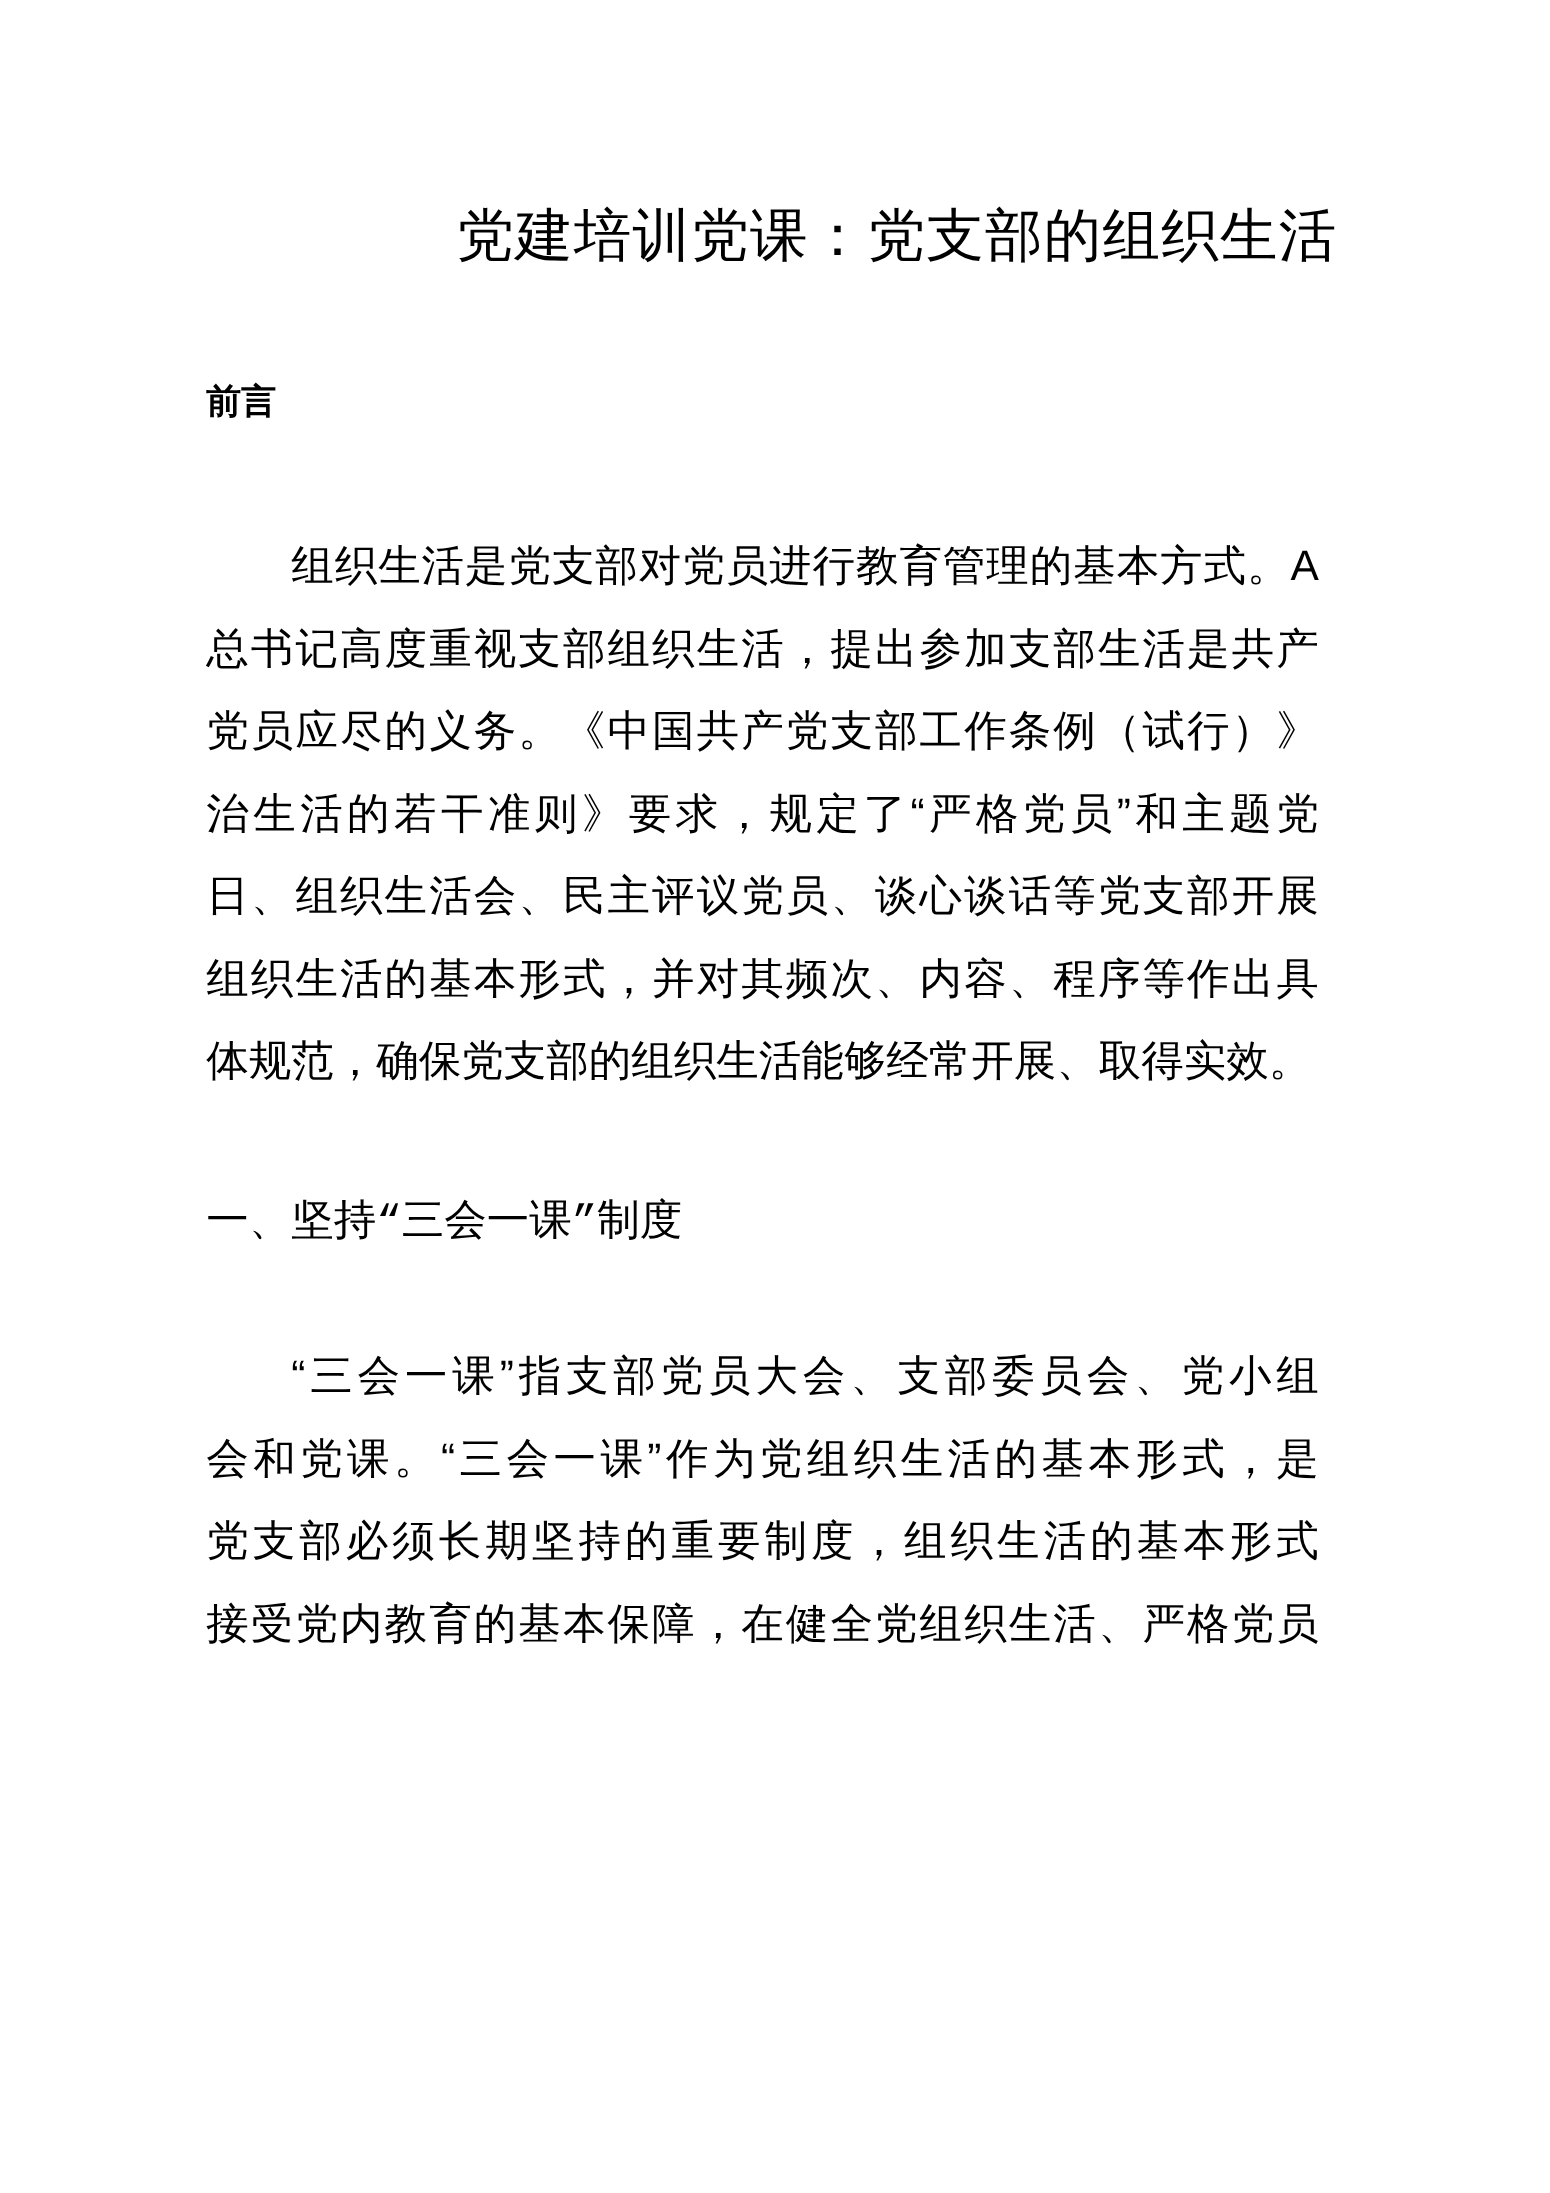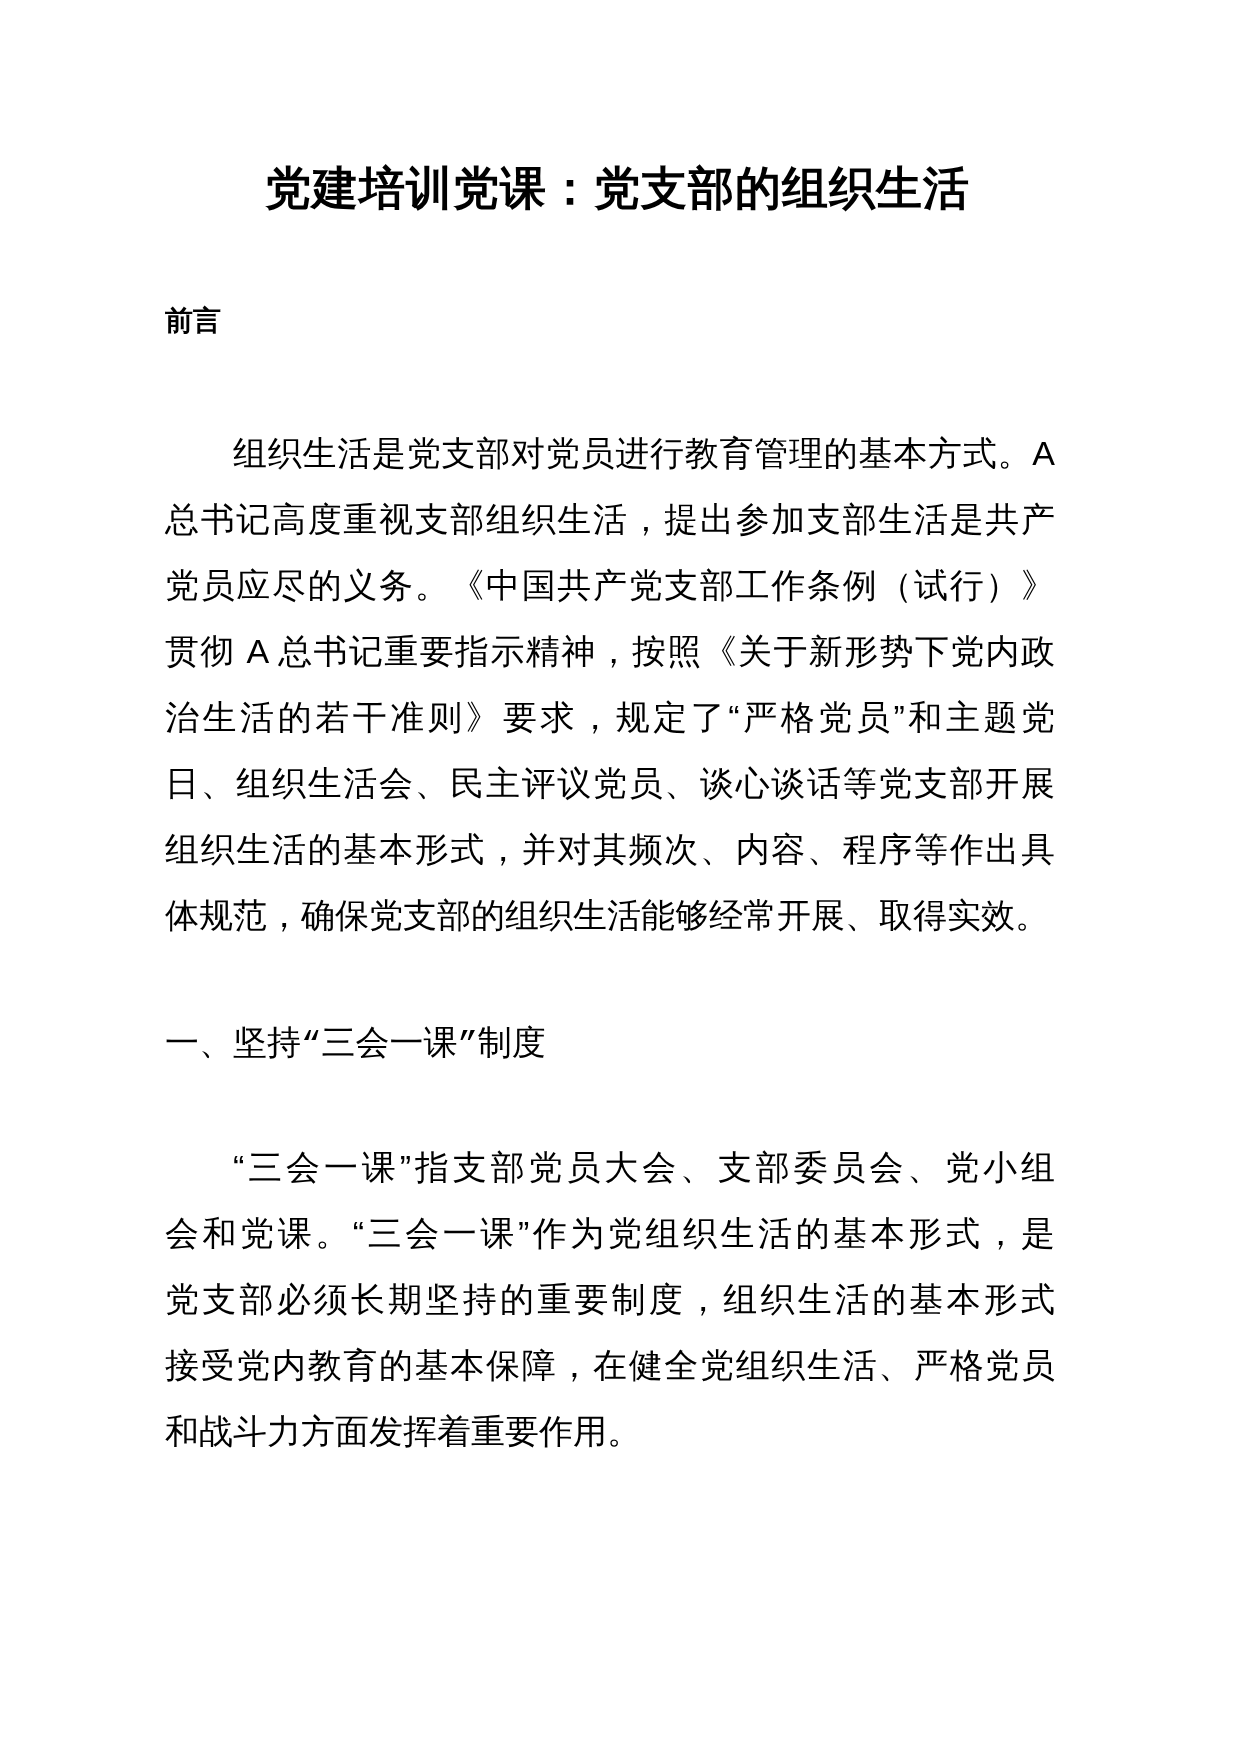--- a/index.html
+++ b/index.html
@@ -16,22 +16,22 @@
     padding: 150px 170px 0 165px;
     background: #ffffff;
     color: #000000;
     font-family: "Liberation Sans", "DejaVu Sans", sans-serif;
     overflow: hidden;
   }
   .doc-title {
     margin: 0;
     font-size: 46px;
     line-height: 76px;
-    font-weight: 700;
-    text-align: center;
+    font-weight: 400;
+    text-align: right;
     letter-spacing: 1px;
     white-space: nowrap;
   }
   .preface-label {
     margin: 62px 0 0 0;
     font-size: 28px;
     line-height: 66px;
     font-weight: 700;
   }
   .para {
@@ -66,30 +66,28 @@
 <div class="doc-page" style="background: rgb(255, 255, 255); color: rgb(0, 0, 0);">
 
   <h1 class="doc-title">党建培训党课：党支部的组织生活</h1>
 
   <p class="preface-label">前言</p>
 
   <div class="para para-1">
       <div class="line indent">组织生活是党支部对党员进行教育管理的基本方式。A</div>
       <div class="line">总书记高度重视支部组织生活，提出参加支部生活是共产</div>
       <div class="line">党员应尽的义务。《中国共产党支部工作条例（试行）》</div>
-      <div class="line">贯彻 A 总书记重要指示精神，按照《关于新形势下党内政</div>
       <div class="line">治生活的若干准则》要求，规定了“严格党员”和主题党</div>
       <div class="line">日、组织生活会、民主评议党员、谈心谈话等党支部开展</div>
       <div class="line">组织生活的基本形式，并对其频次、内容、程序等作出具</div>
       <div class="line last">体规范，确保党支部的组织生活能够经常开展、取得实效。</div>
     </div>
 
   <h2 class="section-heading">一、坚持“三会一课”制度</h2>
 
   <div class="para para-2">
       <div class="line indent">“三会一课”指支部党员大会、支部委员会、党小组</div>
       <div class="line">会和党课。“三会一课”作为党组织生活的基本形式，是</div>
       <div class="line">党支部必须长期坚持的重要制度，组织生活的基本形式</div>
       <div class="line">接受党内教育的基本保障，在健全党组织生活、严格党员</div>
-      <div class="line last">和战斗力方面发挥着重要作用。</div>
     </div>
 
 </div>
 
 </body></html>

